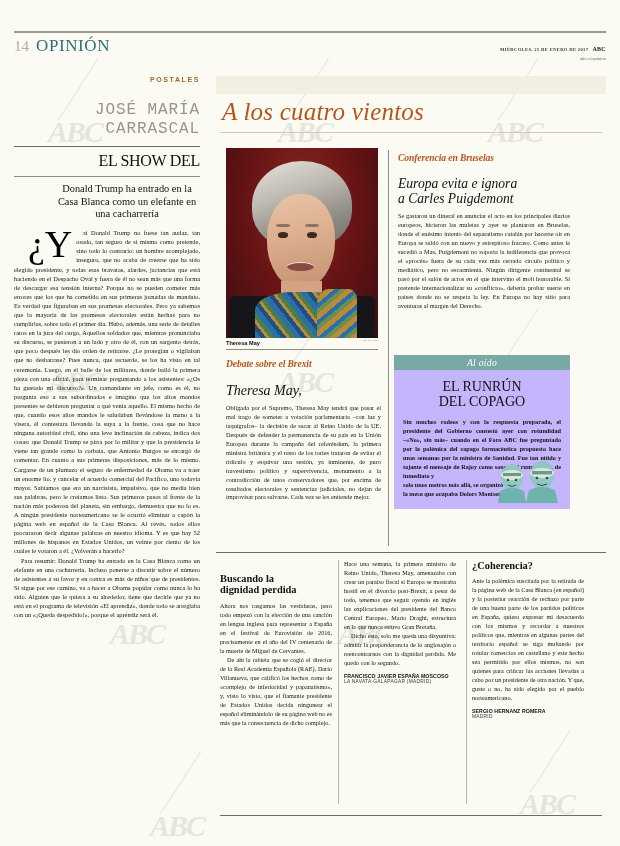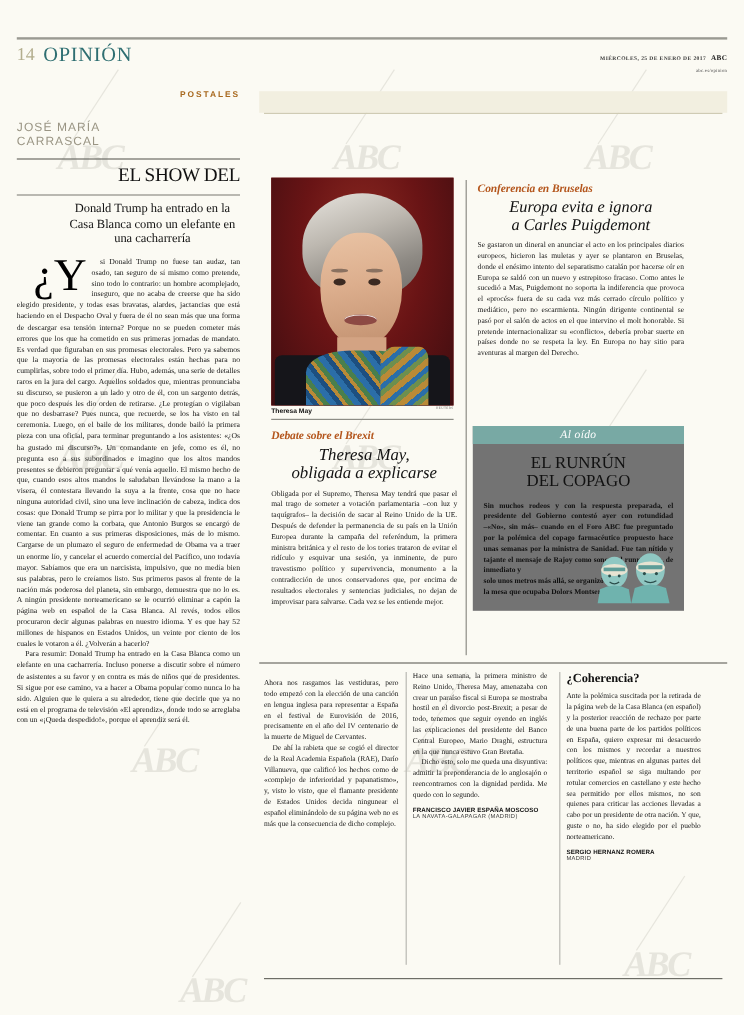--- a/index.html
+++ b/index.html
@@ -29,22 +29,22 @@
       color:#2f6f72;font-family:"Liberation Serif",serif;}
   .dateline{position:absolute;right:0;top:5px;text-align:right;line-height:1.25;}
   .dateline .d{font-size:4.6px;letter-spacing:.35px;color:#3a3a3a;font-weight:700;}
   .dateline .abc{font-size:6px;font-weight:700;color:#1b1b1b;letter-spacing:.3px;}
   .dateline .web{font-size:4px;color:#555;letter-spacing:.2px;}
 
   
   .col-left{position:absolute;left:14px;top:76px;width:186px;}
   .kicker{text-align:right;font-size:7px;letter-spacing:1.6px;color:#a8691f;font-weight:700;
       font-family:"Liberation Sans",sans-serif;}
-  .byline{text-align:left;margin-top:18px;font-size:10px;line-height:1.18;
-      color:#9a9584;letter-spacing:.9px;font-family:Liberation Sans, sans-serif;}
+  .byline{text-align:right;margin-top:18px;font-size:16px;line-height:1.18;
+      color:#9a9584;letter-spacing:.9px;font-family:Liberation Mono, monospace;}
   .hairline{height:1px;background:#6d6d66;margin:7px 0 6px;}
   .hairline.thin{height:1px;background:#8d8d86;}
   .art-title{text-align:right;font-size:16px;line-height:1.02;font-weight:400;
       letter-spacing:-.3px;color:#111;font-family:"Liberation Serif",serif;}
   .standfirst{text-align:center;font-size:10.4px;line-height:1.22;margin-top:6px;color:#111;margin-left:40px;}
   .bodytext{margin-top:7px;font-size:6.4px;line-height:1.42;text-align:justify;
       color:#161616;hyphens:auto;}
   .bodytext p{margin:0;text-indent:7px;}
   .bodytext p:first-child{text-indent:0;}
   .dropcap-wrap{position:relative;}
@@ -84,32 +84,32 @@
       border-radius:30% 20% 0 0;}
   .credit{position:absolute;right:0;top:191px;font-size:2.8px;color:#6a6a6a;letter-spacing:.3px;}
   .caption{position:absolute;left:226px;top:340px;width:152px;font-size:5.6px;
       font-weight:700;color:#111;font-family:"Liberation Sans",sans-serif;}
   .caption-rule{position:absolute;left:226px;top:349px;width:152px;height:1px;background:#8d8d86;}
 
   
   .brexit{position:absolute;left:226px;top:358px;width:155px;}
   .ov-kicker{font-size:9.6px;font-style:italic;font-weight:700;color:#b4561d;
       font-family:"Liberation Serif",serif;letter-spacing:-.1px;}
-  .ov-title{font-size:14px;font-style:italic;line-height:1.08;margin-top:3px;color:#111;
-      font-family:"Liberation Serif",serif;text-align:center;}
+  .ov-title{font-size:14px;font-style:italic;line-height:1.08;margin-top:14px;color:#111;
+      font-family:"Liberation Serif",serif;}
   .ov-body{margin-top:6px;font-size:6.3px;line-height:1.42;text-align:justify;color:#161616;}
   .ov-body p{margin:0;}
 
   
   .bruselas{position:absolute;left:398px;top:152px;width:172px;}
   .bruselas .ov-title{font-size:13.6px;}
   .vdivider{position:absolute;width:1px;background:#8d8d86;}
 
   
-  .aloido{position:absolute;left:394px;top:355px;width:176px;background:#737373;
+  .aloido{position:absolute;left:394px;top:355px;width:176px;background:#c4b5fd;
       padding:0 0 10px;}
   .aloido .bar{height:15px;background:#78a9a4;display:flex;align-items:center;justify-content:center;}
   .aloido .bar span{color:#fff;font-style:italic;font-size:9.6px;font-family:"Liberation Serif",serif;letter-spacing:.3px;}
   .aloido h2{margin:9px 0 0;text-align:center;font-size:14px;line-height:1.08;font-weight:400;color:#111;}
   .aloido .txt{margin:9px 9px 0;font-size:6.2px;line-height:1.45;text-align:justify;
       font-weight:700;color:#111;font-family:"Liberation Serif",serif;}
   .aloido .txt p{margin:0;}
   .aloido .tail{margin:0 9px;font-size:6.2px;line-height:1.45;font-weight:700;width:62%;}
   .illus{position:absolute;right:4px;bottom:6px;width:74px;height:48px;}
 
@@ -203,20 +203,21 @@
     <div class="standfirst">Donald Trump ha entrado en la Casa Blanca como un elefante en una cacharrería</div>
     <div class="bodytext dropcap-wrap">
       <span class="dropcap">¿Y</span>
       <p>si Donald Trump no fuese tan audaz, tan osado, tan seguro de sí mismo como pretende, sino todo lo contrario: un hombre acomplejado, inseguro, que no acaba de creerse que ha sido elegido presidente, y todas esas bravatas, alardes, jactancias que está haciendo en el Despacho Oval y fuera de él no sean más que una forma de descargar esa tensión interna? Porque no se pueden cometer más errores que los que ha cometido en sus primeras jornadas de mandato. Es verdad que figuraban en sus promesas electorales. Pero ya sabemos que la mayoría de las promesas electorales están hechas para no cumplirlas, sobre todo el primer día. Hubo, además, una serie de detalles raros en la jura del cargo. Aquellos soldados que, mientras pronunciaba su discurso, se pusieron a un lado y otro de él, con un sargento detrás, que poco después les dio orden de retirarse. ¿Le protegían o vigilaban que no desbarrase? Pues nunca, que recuerde, se los ha visto en tal ceremonia. Luego, en el baile de los militares, donde bailó la primera pieza con una oficial, para terminar preguntando a los asistentes: «¿Os ha gustado mi discurso?». Un comandante en jefe, como es él, no pregunta eso a sus subordinados e imagino que los altos mandos presentes se debieron preguntar a qué venía aquello. El mismo hecho de que, cuando esos altos mandos le saludaban llevándose la mano a la visera, él contestara llevando la suya a la frente, cosa que no hace ninguna autoridad civil, sino una leve inclinación de cabeza, indica dos cosas: que Donald Trump se pirra por lo militar y que la presidencia le viene tan grande como la corbata, que Antonio Burgos se encargó de comentar. En cuanto a sus primeras disposiciones, más de lo mismo. Cargarse de un plumazo el seguro de enfermedad de Obama va a traer un enorme lío, y cancelar el acuerdo comercial del Pacífico, uno todavía mayor. Sabíamos que era un narcisista, impulsivo, que no medía bien sus palabras, pero le creíamos listo. Sus primeros pasos al frente de la nación más poderosa del planeta, sin embargo, demuestra que no lo es. A ningún presidente norteamericano se le ocurrió eliminar a capón la página web en español de la Casa Blanca. Al revés, todos ellos procuraron decir algunas palabras en nuestro idioma. Y es que hay 52 millones de hispanos en Estados Unidos, un veinte por ciento de los cuales le votaron a él. ¿Volverán a hacerlo?</p>
       <p>Para resumir: Donald Trump ha entrado en la Casa Blanca como un elefante en una cacharrería. Incluso ponerse a discutir sobre el número de asistentes a su favor y en contra es más de niños que de presidentes. Si sigue por ese camino, va a hacer a Obama popular como nunca lo ha sido. Alguien que le quiera a su alrededor, tiene que decirle que ya no está en el programa de televisión «El aprendiz», donde todo se arreglaba con un «¡Queda despedido!», porque el aprendiz será él.</p>
     </div>
   </div>
 
   <div class="vientos">
     <div class="band"></div>
+    <h1>A los cuatro vientos</h1>
     <div class="rule2"></div>
   </div>
 
   <div class="photo-box">
     <div class="photo">
       <div class="bg"></div>
       <div class="hair"></div>
       <div class="face"></div>
       <div class="browL"></div>
         <div class="browR"></div>
@@ -232,21 +233,20 @@
   </div>
   <div class="caption">Theresa May</div>
   <div class="caption-rule"></div>
 
   <div class="vdivider" style="left:388px;top:150px;height:396px;"></div>
 
   <div class="brexit">
     <div class="ov-kicker">Debate sobre el Brexit</div>
     <div class="ov-title">
       <div>Theresa May,</div>
-      <div>obligada a explicarse</div>
     </div>
     <div class="ov-body">
       <p>Obligada por el Supremo, Theresa May tendrá que pasar el mal trago de someter a votación parlamentaria –con luz y taquígrafos– la decisión de sacar al Reino Unido de la UE. Después de defender la permanencia de su país en la Unión Europea durante la campaña del referéndum, la primera ministra británica y el resto de los tories trataron de evitar el ridículo y esquivar una sesión, ya inminente, de puro travestismo político y supervivencia, monumento a la contradicción de unos conservadores que, por encima de resultados electorales y sentencias judiciales, no dejan de improvisar para salvarse. Cada vez se les entiende mejor.</p>
     </div>
   </div>
 
   <div class="bruselas">
     <div class="ov-kicker">Conferencia en Bruselas</div>
     <div class="ov-title">
       <div>Europa evita e ignora</div>
@@ -287,20 +287,24 @@
     </svg>
   </div>
 
   <div class="letters">
     <div class="toprule"></div>
 
     <div class="colrule" style="left:122px;"></div>
     <div class="colrule" style="left:250px;"></div>
 
     <div class="lcol c1">
+      <div class="letter-title">
+        <div>Buscando la</div>
+        <div>dignidad perdida</div>
+      </div>
       <div class="letter-body">
         <p>Ahora nos rasgamos las vestiduras, pero todo empezó con la elección de una canción en lengua inglesa para representar a España en el festival de Eurovisión de 2016, precisamente en el año del IV centenario de la muerte de Miguel de Cervantes.</p>
         <p>De ahí la rabieta que se cogió el director de la Real Academia Española (RAE), Darío Villanueva, que calificó los hechos como de «complejo de inferioridad y papanatismo», y, visto lo visto, que el flamante presidente de Estados Unidos decida ningunear el español eliminándolo de su página web no es más que la consecuencia de dicho complejo.</p>
       </div>
     </div>
 
     <div class="lcol c2">
       <div class="letter-body" style="margin-top:0">
         <p>Hace una semana, la primera ministro de Reino Unido, Theresa May, amenazaba con crear un paraíso fiscal si Europa se mostraba hostil en el divorcio post-Brexit; a pesar de todo, tenemos que seguir oyendo en inglés las explicaciones del presidente del Banco Central Europeo, Mario Draghi, estructura en la que nunca estuvo Gran Bretaña.</p>
         <p>Dicho esto, solo me queda una disyuntiva: admitir la preponderancia de lo anglosajón o reencontrarnos con la dignidad perdida. Me quedo con lo segundo.</p>

